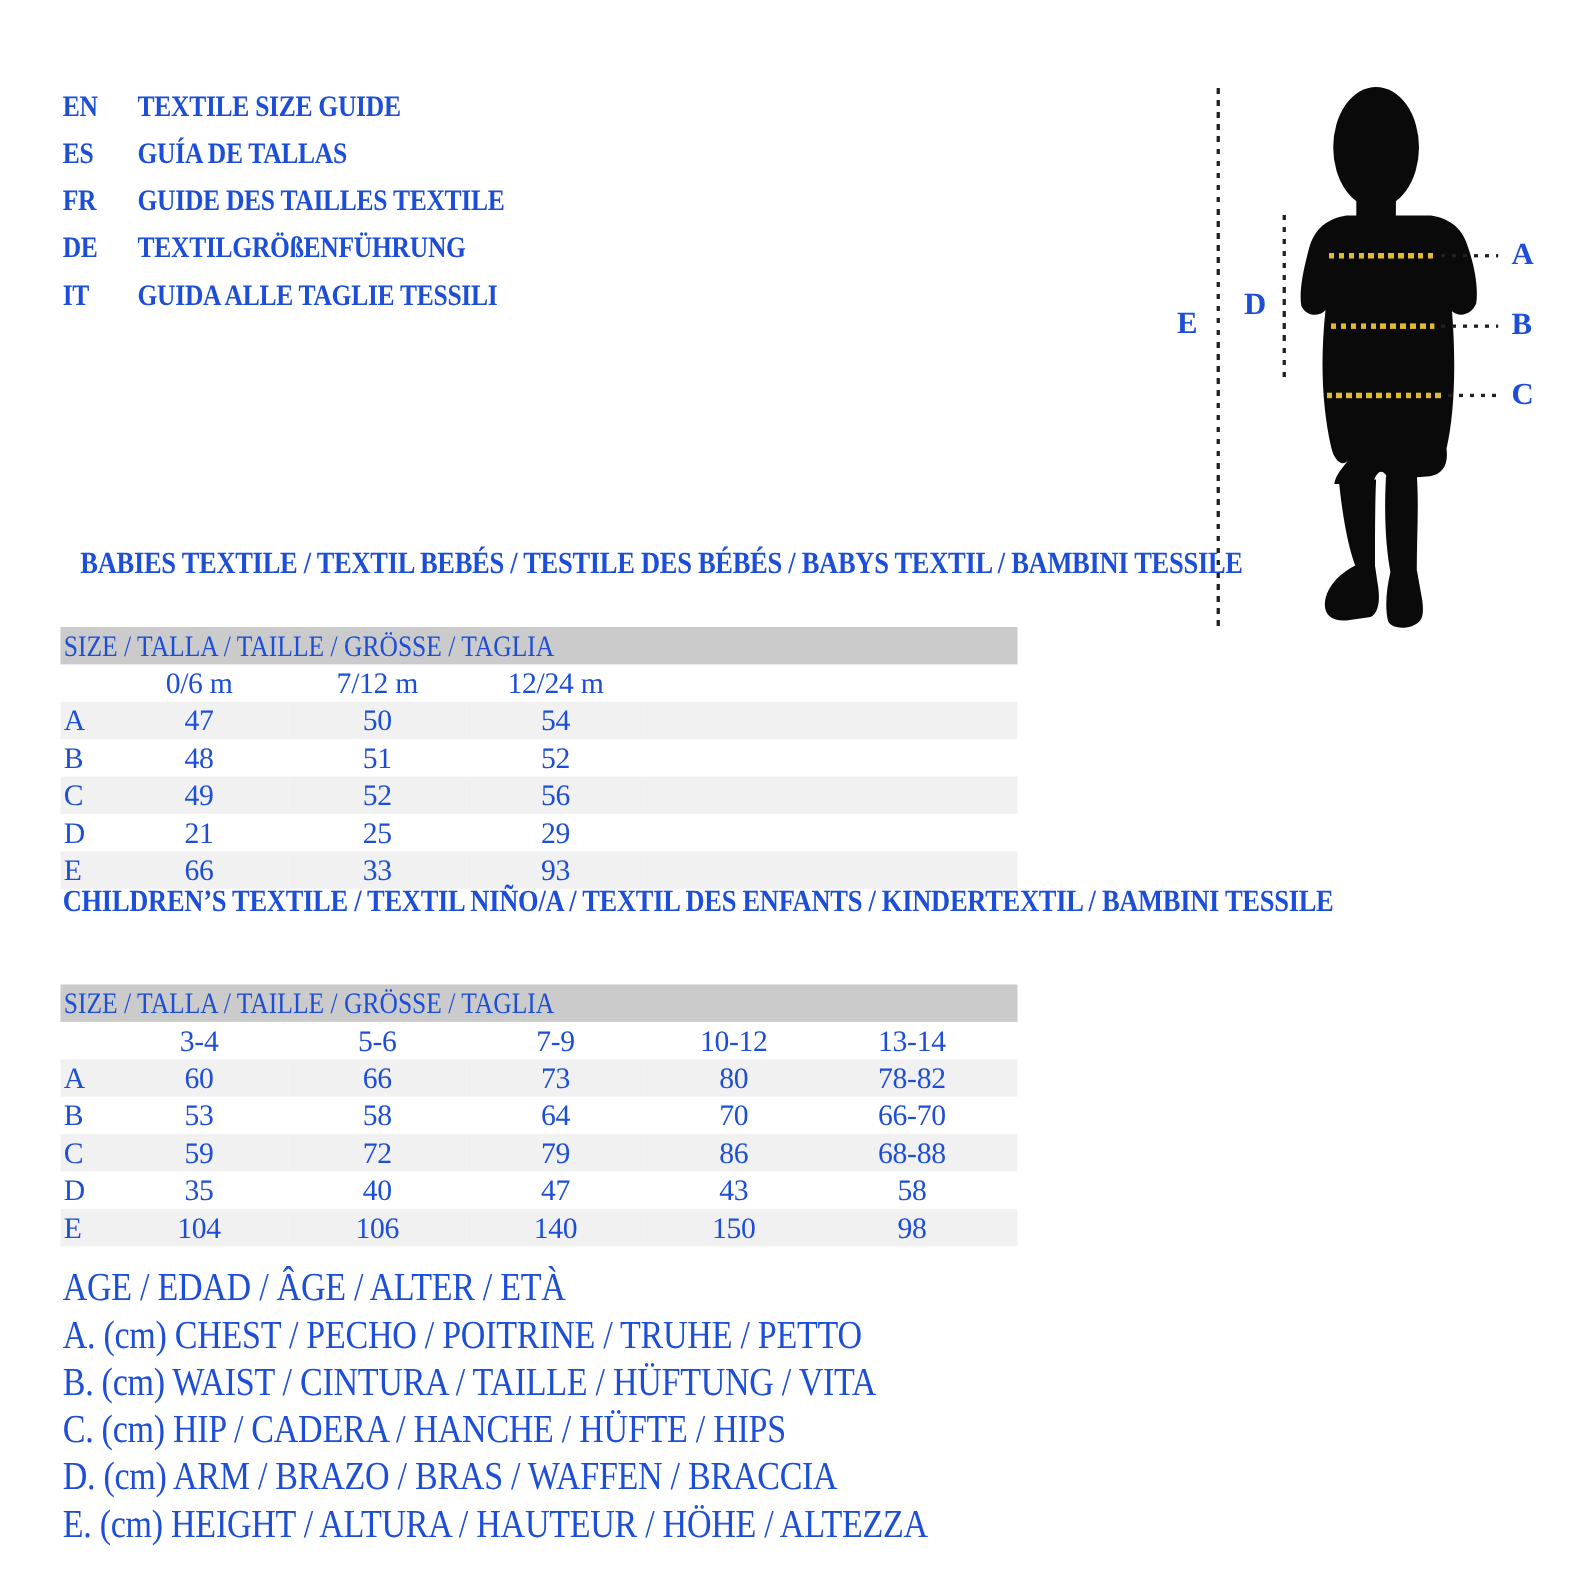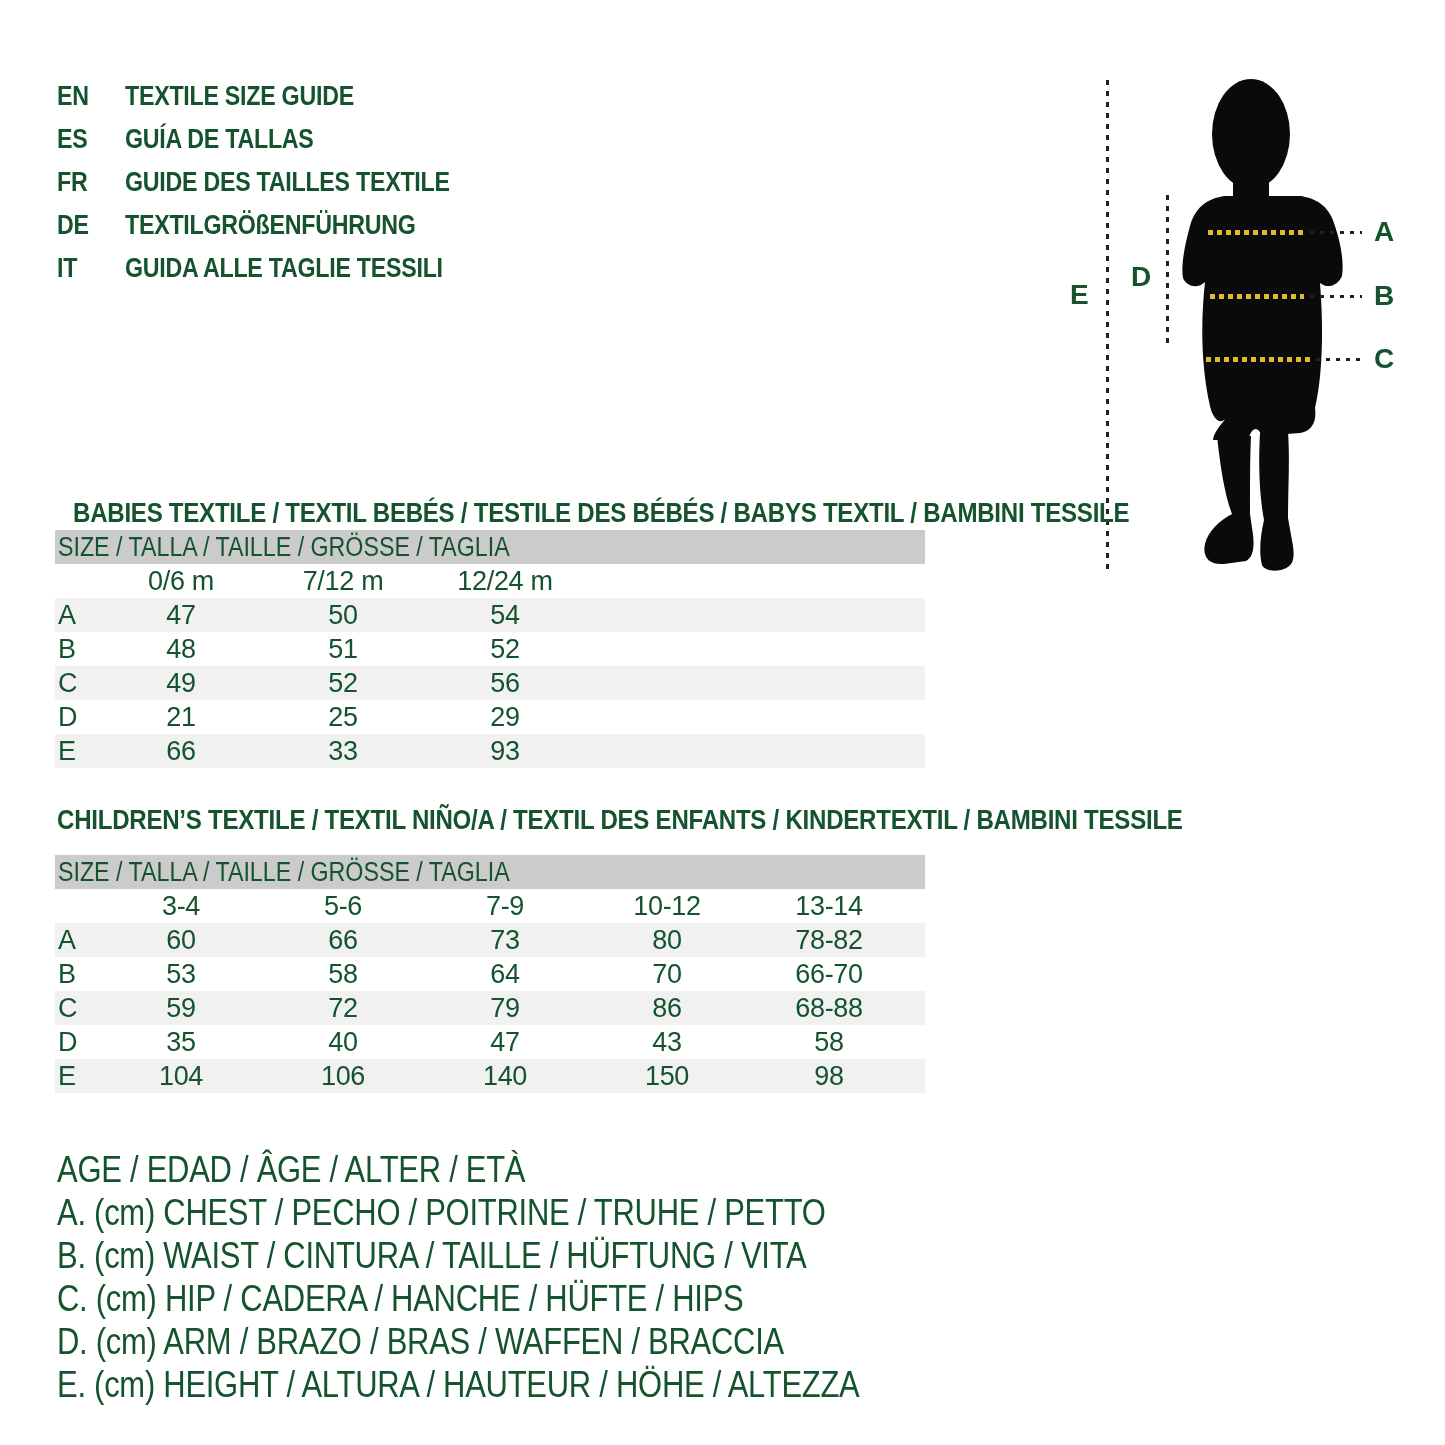--- a/index.html
+++ b/index.html
@@ -1,33 +1,33 @@
 <!DOCTYPE html>
 <html><head>
 <meta charset="utf-8">
 <style>
   html,body { margin:0; padding:0; background:#ffffff; }
   .page {
     position:relative; width:1445px; height:1445px; background:#ffffff;
-    font-family:Liberation Sans, sans-serif; color:#14532d; overflow:hidden;
+    font-family:Liberation Serif, serif; color:#1d4ed8; overflow:hidden;
   }
   .condensed { display:inline-block; transform:scaleX(0.86); transform-origin:0 50%; white-space:nowrap; }
 
   
   .lang-list { position:absolute; left:57px; top:75px; }
   .lang-row { height:43px; display:flex; align-items:center; font-weight:bold; font-size:27px; letter-spacing:-0.3px; }
   .lang-row .code { width:68px; flex:0 0 68px; }
 
   
   .section-heading { position:absolute; left:57px; font-size:28px; font-weight:bold; letter-spacing:-0.3px; }
   .heading-babies { top:481px; }
   .heading-children { top:804px; }
 
   
-  .size-table { position:absolute; left:55px; width:870px; }
+  .size-table { position:absolute; left:55px; width:870px;margin-top:40px; }
   .table-babies { top:530px; }
   .table-children { top:855px; }
   .size-bar { height:34px; background:#cbcbcb; display:flex; align-items:center; padding-left:3px; box-sizing:border-box; font-size:27px; }
   table.values { border-collapse:collapse; table-layout:fixed; width:870px; }
   table.values td { height:34px; padding:0; font-size:27px; text-align:center; vertical-align:middle; letter-spacing:-0.3px; }
   td.lcol { width:42px; text-align:left !important; padding-left:3px !important; }
   td.vcol { width:162px; }
   td.filler { width:auto; }
   tr.stripe { background:#f1f1f1; }
 

